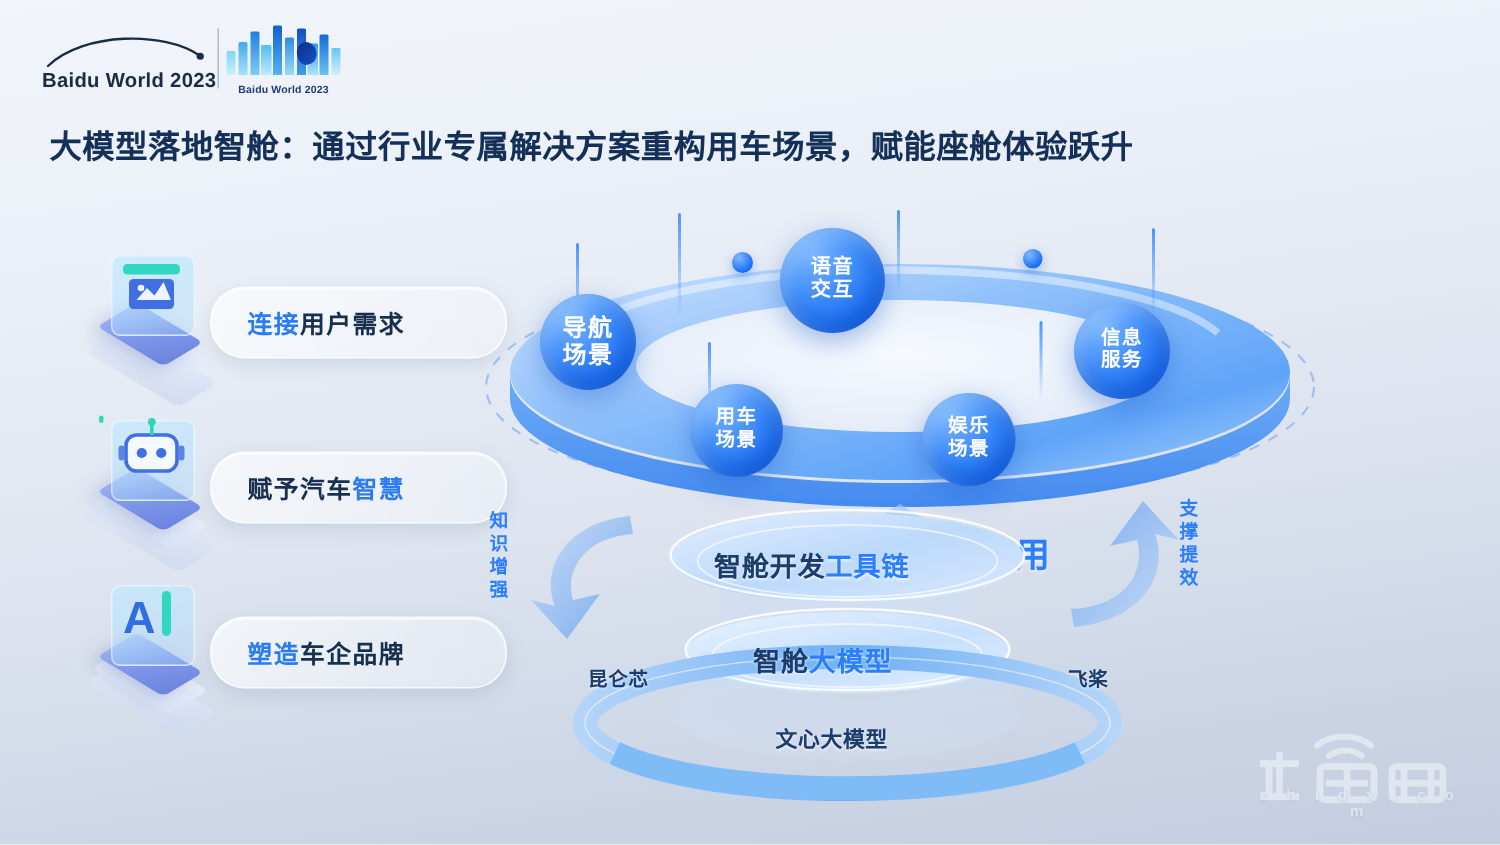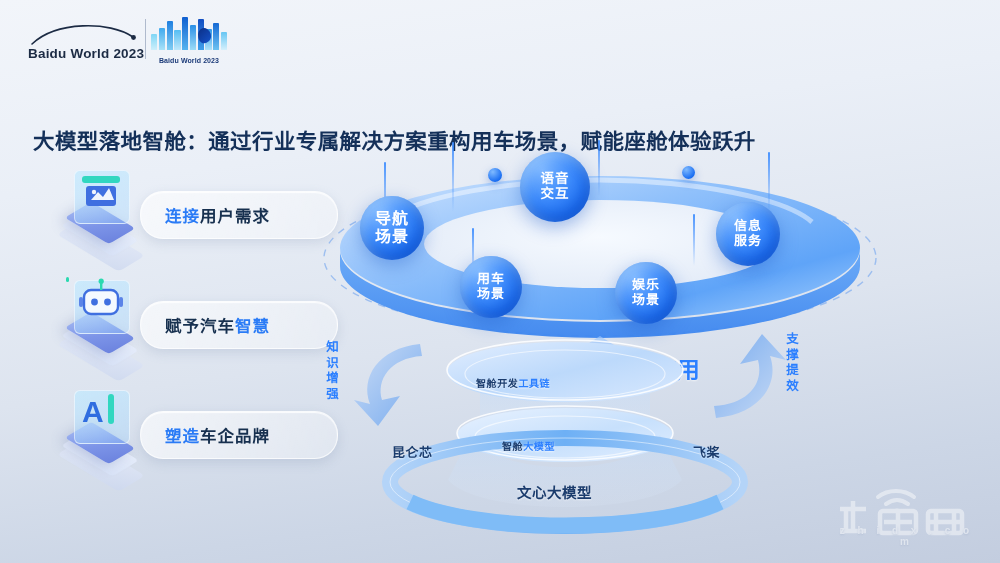--- a/index.html
+++ b/index.html
@@ -25,21 +25,21 @@
   .bw-mark .bars i{display:block;flex:1;border-radius:1px 1px 0 0;}
   .bw-mark .dot{position:absolute;right:16px;top:14px;width:13px;height:15px;border-radius:50% 50% 50% 40%;
                 background:linear-gradient(150deg,#0b2f86,#1452c9);transform:rotate(-16deg);}
   .bw-mark .mk-text{position:absolute;left:0;bottom:0;width:76px;text-align:center;font-size:7px;
                     font-weight:700;color:#1b3a78;letter-spacing:.1px;white-space:nowrap;}
 
   
   .slide-title{
     position:absolute;left:33px;top:80px;
     font-size:21.5px;font-weight:700;color:#143059;letter-spacing:.4px;
-    font-family:"DejaVu Sans","Liberation Sans",sans-serif;white-space:nowrap;margin-top:44px;
+    font-family:"DejaVu Sans","Liberation Sans",sans-serif;white-space:nowrap;
   }
 
   
   .pillars{position:absolute;left:62px;top:160px;width:260px;}
   .pillar{position:relative;height:110px;}
   .pillar-chip{
     position:absolute;left:78px;top:31px;height:46px;min-width:150px;
     display:flex;align-items:center;padding:0 22px 0 24px;
     border-radius:23px;
     background:linear-gradient(100deg,rgba(255,255,255,.62),rgba(255,255,255,.30));
@@ -95,24 +95,23 @@
   .node span{display:block;}
   .pole{position:absolute;width:2px;border-radius:2px;
         background:linear-gradient(180deg,rgba(60,140,255,.92),rgba(110,175,255,0));}
   .orb{position:absolute;border-radius:50%;
        background:radial-gradient(circle at 34% 28%,#7fbaff,#1a6ef2 70%,#1160e0);
        box-shadow:0 3px 8px rgba(30,90,200,.35);}
 
   
   .funnel{position:absolute;left:330px;top:330px;width:470px;height:215px;}
   .layer-label{
-    position:absolute;font-size:10px;font-weight:700;color:#1b3c6d;letter-spacing:.6px;
+    position:absolute;font-size:18px;font-weight:700;color:#1b3c6d;letter-spacing:.6px;
     font-family:"DejaVu Sans","Liberation Sans",sans-serif;white-space:nowrap;
     text-shadow:0 1px 2px rgba(255,255,255,.75);
-    margin-top:12px;
   }
   .layer-label .hl{color:#2b7fff;}
   .base-label{
     position:absolute;font-size:13px;font-weight:700;color:#1b3c6d;letter-spacing:.5px;
     font-family:"DejaVu Sans","Liberation Sans",sans-serif;white-space:nowrap;
     text-shadow:0 1px 2px rgba(255,255,255,.6);
   }
 
   
   .side-label{
@@ -349,21 +348,21 @@
 
     <div class="layer-label" style="left:146px;top:33px;">
       <span>智舱开发</span><span class="hl">工具链</span>
     </div>
 
     <div class="layer-label" style="left:172px;top:96px;">
       <span>智舱</span><span class="hl">大模型</span>
     </div>
 
     <div class="base-label" style="left:62px;top:112px;">昆仑芯</div>
-    <div class="base-label" style="left:363px;top:112px;text-align:right;">飞桨</div>
+    <div class="base-label" style="left:382px;top:112px;text-align:right;">飞桨</div>
     <div class="base-label" style="left:187px;top:151px;font-size:14.5px;">文心大模型</div>
   </div>
 
   <div class="side-label" style="left:322px;top:340px;">知识增强</div>
   <svg class="side-arrow" width="90" height="92" viewBox="0 0 90 92" style="left:348px;top:338px;">
     <defs>
       <linearGradient id="arrL" x1="0" y1="0" x2="1" y2="1">
         <stop offset="0%" stop-color="#c9dcf7"></stop>
         <stop offset="100%" stop-color="#6fa6ee"></stop>
       </linearGradient>

